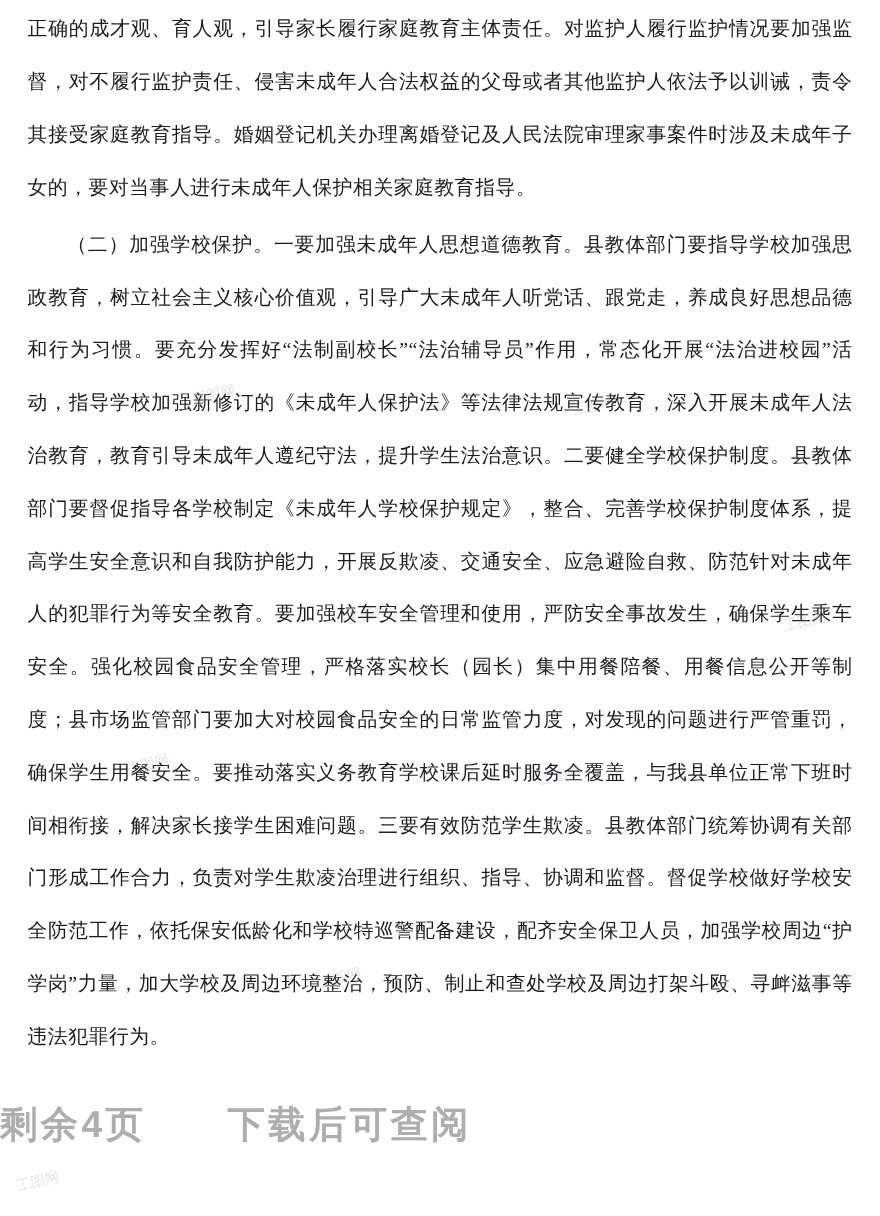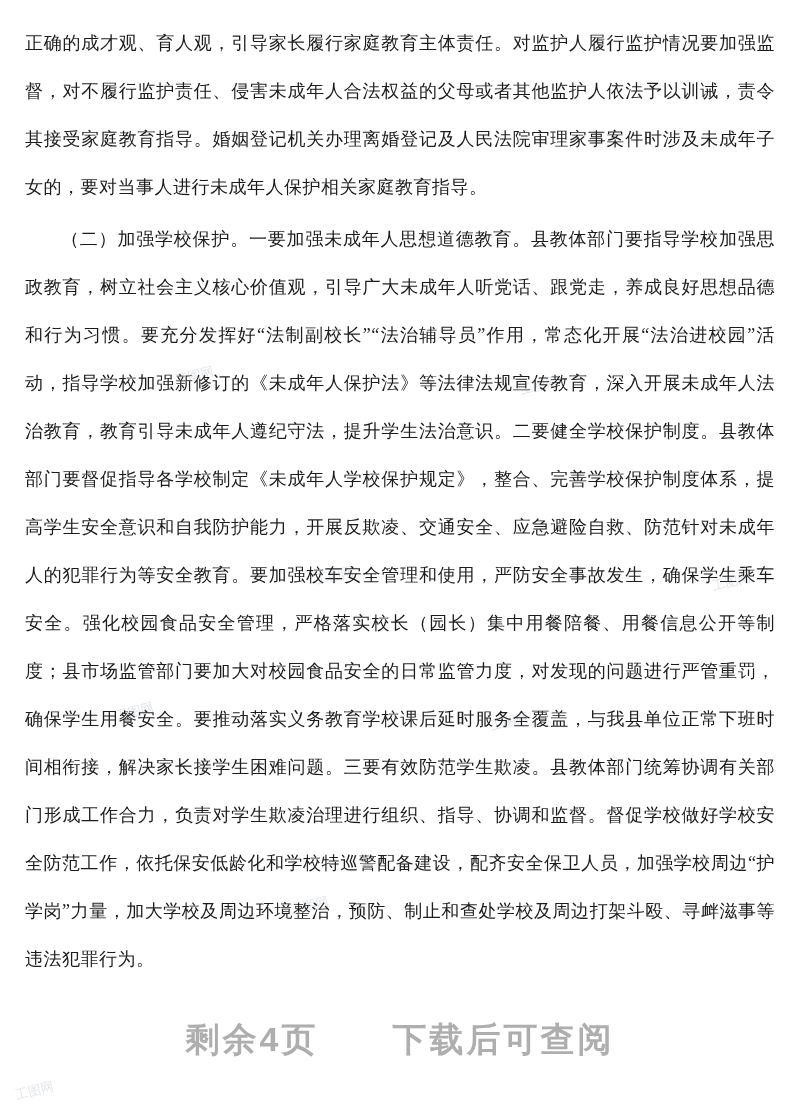--- a/index.html
+++ b/index.html
@@ -8,38 +8,37 @@
     width: 800px;
     height: 1105px;
     position: relative;
     overflow: hidden;
     font-family: "Liberation Serif", "DejaVu Serif", serif;
   }
   .page {
     position: absolute;
     inset: 0;
     padding: 2px 25px 0 25px;
-    margin-top: 17px;
   }
   .para {
     font-size: 18px;
     line-height: 48px;
     text-align: justify;
     color: #1c1c1c;
     letter-spacing: 0.5px;
   }
   .para.second { margin-top: 4px; }
   .indent { text-indent: 2em; }
   .lead { font-weight: normal; }
   .footer-notice {
     position: absolute;
     left: 0;
     right: 0;
     top: 1000px;
-    text-align: center;
+    text-align: left;
     font-family: "Liberation Sans", "DejaVu Sans", sans-serif;
     font-weight: bold;
     font-size: 34px;
     color: #aeaeae;
     letter-spacing: 3px;
   }
   .watermark-layer {
     position: absolute;
     inset: 0;
     pointer-events: none;

